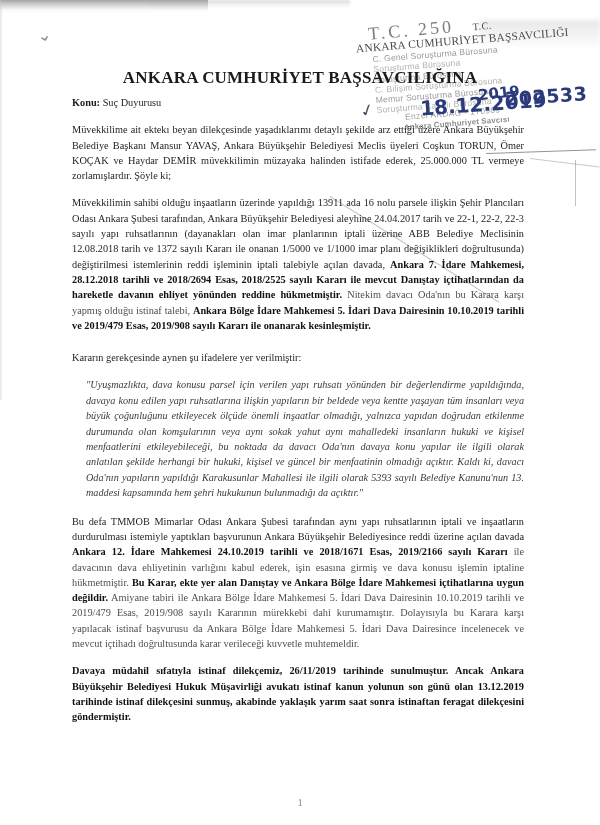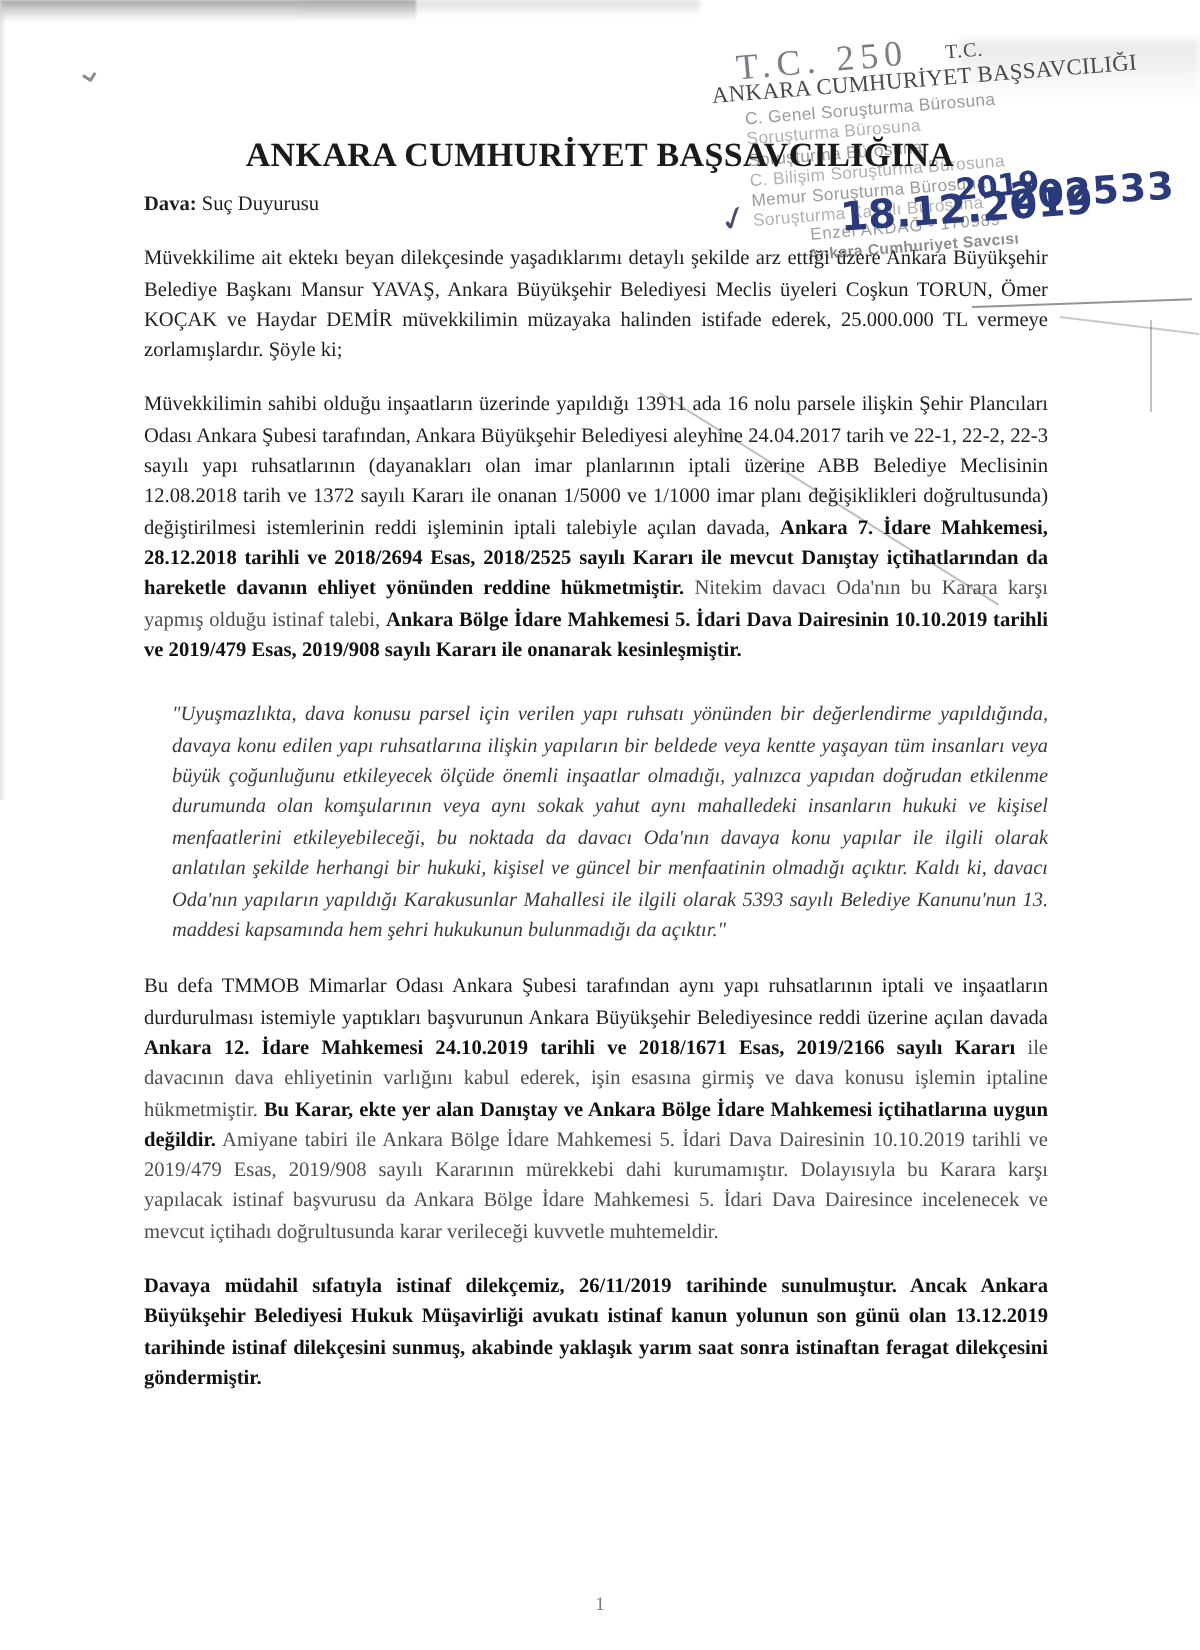--- a/index.html
+++ b/index.html
@@ -248,32 +248,33 @@
   <div class="hand hand-date">18.12.2019</div>
   <div class="hand hand-year">2019</div>
   <div class="hand hand-no">202533</div>
   <div class="hand hand-check">✓</div>
 
   <div class="header-addr">ANKARA CUMHURİYET BAŞSAVCILIĞINA</div>
 
   <div class="body-wrap">
 
     <p class="para konu">
-      <b>Dava:</b>
+      <b>Konu:</b>
       <span>Suç Duyurusu</span>
     </p>
 
     <p class="para">Müvekkilime ait ektekı beyan dilekçesinde yaşadıklarımı detaylı şekilde arz ettiği üzere Ankara Büyükşehir Belediye Başkanı Mansur YAVAŞ, Ankara Büyükşehir Belediyesi Meclis üyeleri Coşkun TORUN, Ömer KOÇAK ve Haydar DEMİR müvekkilimin müzayaka halinden istifade ederek, 25.000.000 TL vermeye zorlamışlardır. Şöyle ki;</p>
 
     <p class="para">
       <span>Müvekkilimin sahibi olduğu inşaatların üzerinde yapıldığı 13911 ada 16 nolu parsele ilişkin Şehir Plancıları Odası Ankara Şubesi tarafından, Ankara Büyükşehir Belediyesi aleyhine 24.04.2017 tarih ve 22-1, 22-2, 22-3 sayılı yapı ruhsatlarının (dayanakları olan imar planlarının iptali üzerine ABB Belediye Meclisinin 12.08.2018 tarih ve 1372 sayılı Kararı ile onanan 1/5000 ve 1/1000 imar planı değişiklikleri doğrultusunda) değiştirilmesi istemlerinin reddi işleminin iptali talebiyle açılan davada, </span><b class="bb">Ankara 7. İdare Mahkemesi, 28.12.2018 tarihli ve 2018/2694 Esas, 2018/2525 sayılı Kararı ile mevcut Danıştay içtihatlarından da hareketle davanın ehliyet yönünden reddine hükmetmiştir.</b><span class="soft"> Nitekim davacı Oda'nın bu Karara karşı yapmış olduğu istinaf talebi, </span><b class="bb">Ankara Bölge İdare Mahkemesi 5. İdari Dava Dairesinin 10.10.2019 tarihli ve 2019/479 Esas, 2019/908 sayılı Kararı ile onanarak kesinleşmiştir.</b>
     </p>
 
     <div class="gap-sm"></div>
 
+    <p class="para">Kararın gerekçesinde aynen şu ifadelere yer verilmiştir:</p>
 
     <p class="quote">"Uyuşmazlıkta, dava konusu parsel için verilen yapı ruhsatı yönünden bir değerlendirme yapıldığında, davaya konu edilen yapı ruhsatlarına ilişkin yapıların bir beldede veya kentte yaşayan tüm insanları veya büyük çoğunluğunu etkileyecek ölçüde önemli inşaatlar olmadığı, yalnızca yapıdan doğrudan etkilenme durumunda olan komşularının veya aynı sokak yahut aynı mahalledeki insanların hukuki ve kişisel menfaatlerini etkileyebileceği, bu noktada da davacı Oda'nın davaya konu yapılar ile ilgili olarak anlatılan şekilde herhangi bir hukuki, kişisel ve güncel bir menfaatinin olmadığı açıktır. Kaldı ki, davacı Oda'nın yapıların yapıldığı Karakusunlar Mahallesi ile ilgili olarak 5393 sayılı Belediye Kanunu'nun 13. maddesi kapsamında hem şehri hukukunun bulunmadığı da açıktır."</p>
 
     <p class="para">
       <span>Bu defa TMMOB Mimarlar Odası Ankara Şubesi tarafından aynı yapı ruhsatlarının iptali ve inşaatların durdurulması istemiyle yaptıkları başvurunun Ankara Büyükşehir Belediyesince reddi üzerine açılan davada </span><b class="bb">Ankara 12. İdare Mahkemesi 24.10.2019 tarihli ve 2018/1671 Esas, 2019/2166 sayılı Kararı</b><span class="soft"> ile davacının dava ehliyetinin varlığını kabul ederek, işin esasına girmiş ve dava konusu işlemin iptaline hükmetmiştir. </span><b class="bb">Bu Karar, ekte yer alan Danıştay ve Ankara Bölge İdare Mahkemesi içtihatlarına uygun değildir.</b><span class="soft"> Amiyane tabiri ile Ankara Bölge İdare Mahkemesi 5. İdari Dava Dairesinin 10.10.2019 tarihli ve 2019/479 Esas, 2019/908 sayılı Kararının mürekkebi dahi kurumamıştır. Dolayısıyla bu Karara karşı yapılacak istinaf başvurusu da Ankara Bölge İdare Mahkemesi 5. İdari Dava Dairesince incelenecek ve mevcut içtihadı doğrultusunda karar verileceği kuvvetle muhtemeldir.</span>
     </p>
 
     <p class="para">
       <b class="bb">Davaya müdahil sıfatıyla istinaf dilekçemiz, 26/11/2019 tarihinde sunulmuştur. Ancak Ankara Büyükşehir Belediyesi Hukuk Müşavirliği avukatı istinaf kanun yolunun son günü olan 13.12.2019 tarihinde istinaf dilekçesini sunmuş, akabinde yaklaşık yarım saat sonra istinaftan feragat dilekçesini göndermiştir.</b>
     </p>

